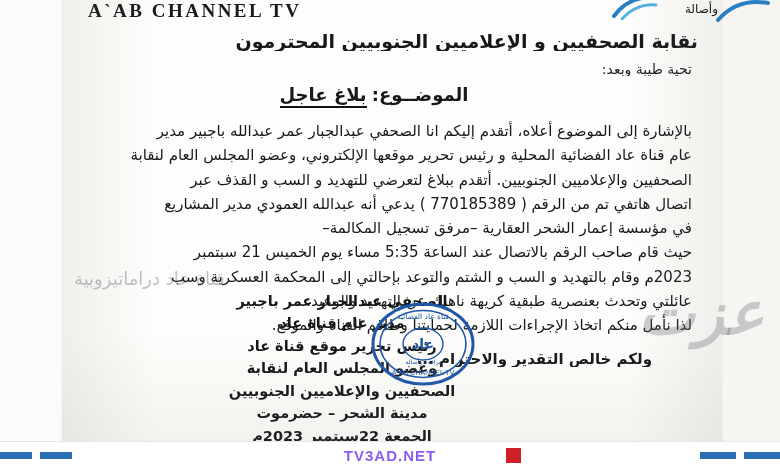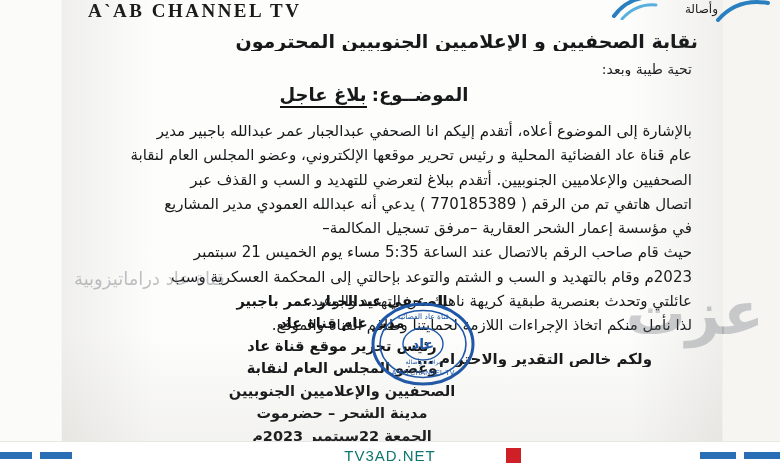--- a/index.html
+++ b/index.html
@@ -183,20 +183,21 @@
     position: absolute;
     right: 16px;
     top: 278px;
     font-size: 60px;
     font-weight: bold;
     color: rgba(90,95,105,0.30);
     direction: rtl;
     letter-spacing: 2px;
     pointer-events: none;
     white-space: nowrap;
+    font-style: italic;
   }
   .watermark2 {
     position: absolute;
     left: 74px;
     top: 268px;
     font-size: 18px;
     color: rgba(90,95,105,0.38);
     direction: rtl;
     pointer-events: none;
     white-space: nowrap;
@@ -211,24 +212,24 @@
     height: 28px;
     background: #ffffff;
     border-top: 1px solid #e7e7e4;
   }
   .footer-site {
     position: absolute;
     left: 50%;
     transform: translateX(-50%);
     top: 5px;
     font-family: "Liberation Sans", sans-serif;
-    font-weight: normal;
+    font-weight: bold;
     font-size: 15px;
     letter-spacing: 1px;
-    color: #0f766e;
+    color: #8b5cf6;
   }
   .footer-square {
     position: absolute;
     top: 6px;
     width: 15px;
     height: 15px;
     background: #cf2027;
   }
   .footer-square.a { left: 506px; }
   .footer-dash {

